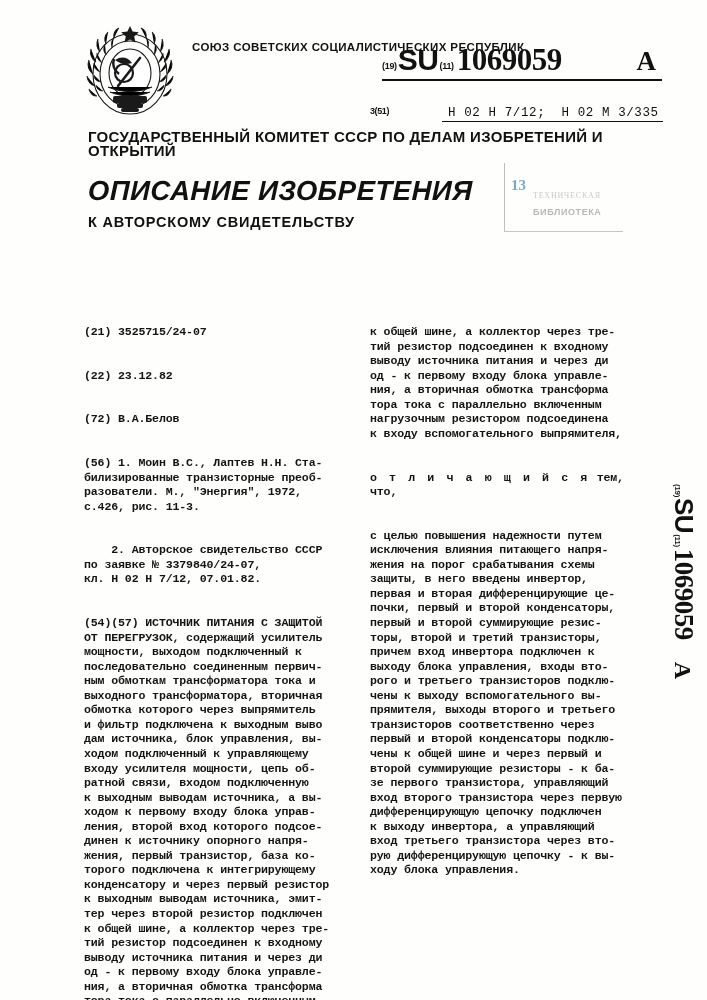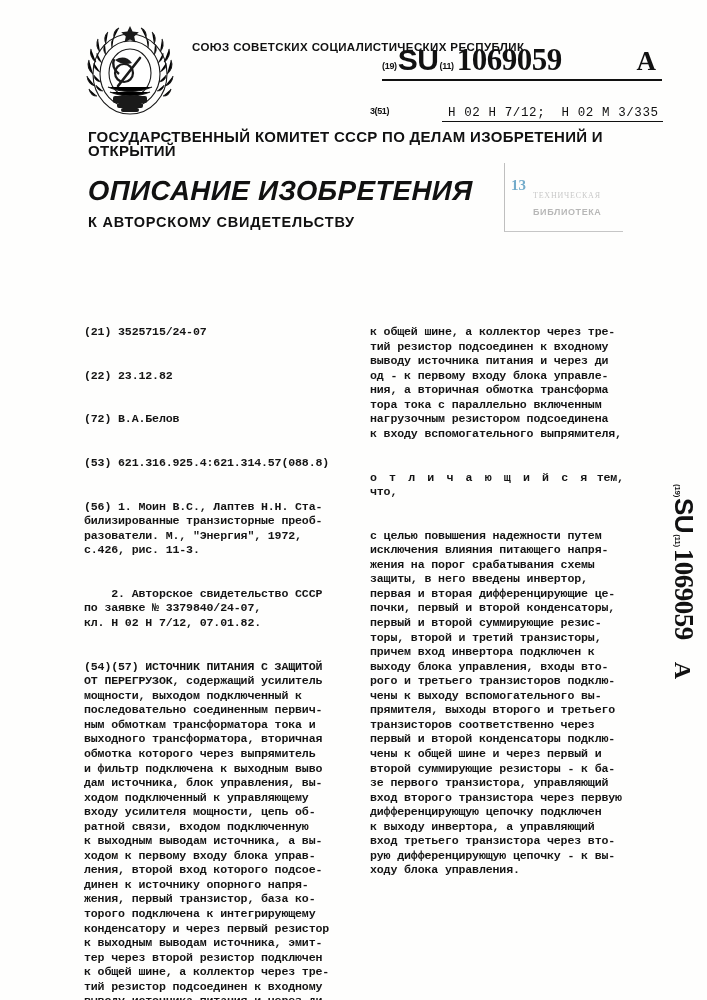--- a/index.html
+++ b/index.html
@@ -335,21 +335,20 @@
       <span class="s-l3">БИБЛИОТЕКА</span>
     </div>
   </div>
 
   <div class="columns">
 
     <div class="col col-left">
       <p class="blk">(21) 3525715/24-07</p>
       <p class="blk">(22) 23.12.82</p>
       <p class="blk">(72) В.А.Белов</p>
-      <p class="blk">(53) 621.316.925.4:621.314.57(088.8)</p>
       <p class="blk">(56) 1. Моин В.С., Лаптев Н.Н. Ста-
 билизированные транзисторные преоб-
 разователи. М., "Энергия", 1972,
 с.426, рис. 11-3.</p>
       <p class="blk">    2. Авторское свидетельство СССР
 по заявке № 3379840/24-07,
 кл. Н 02 Н 7/12, 07.01.82.</p>
       <p class="blk">(54)(57) ИСТОЧНИК ПИТАНИЯ С ЗАЩИТОЙ
 ОТ ПЕРЕГРУЗОК, содержащий усилитель
 мощности, выходом подключенный к

